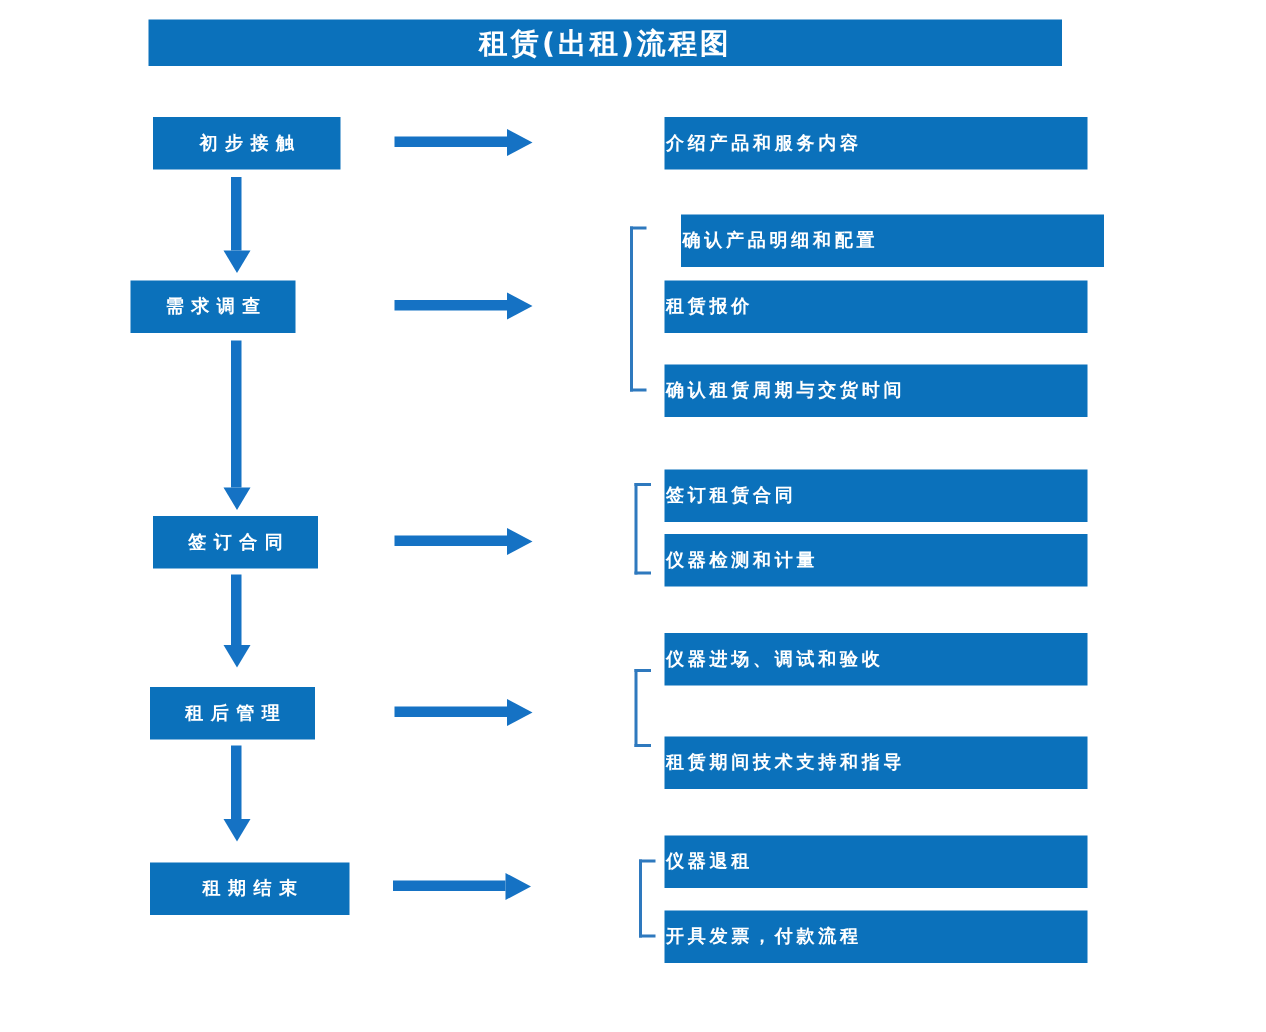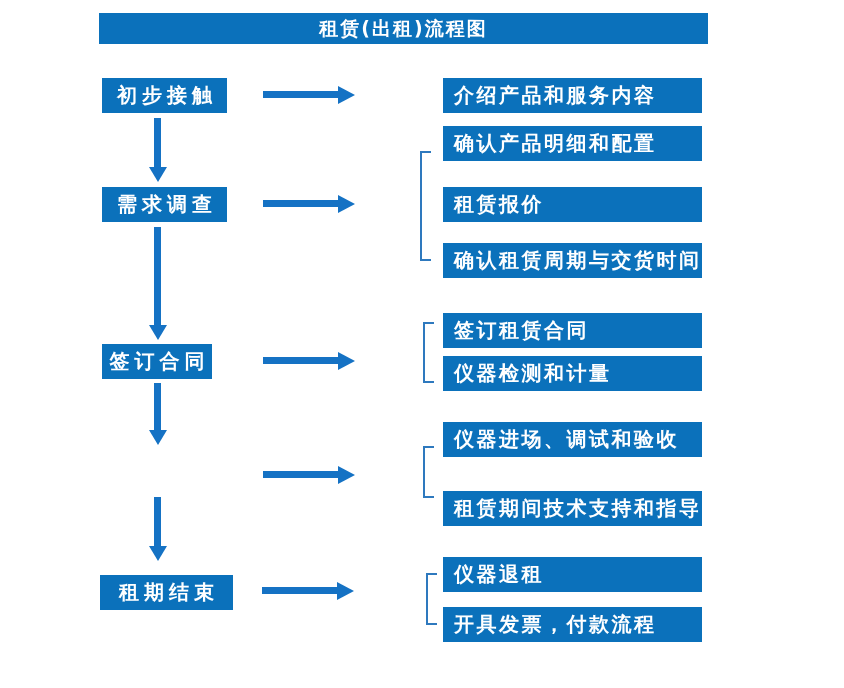--- a/index.html
+++ b/index.html
@@ -23,36 +23,36 @@
     display: flex;
     align-items: center;
     justify-content: center;
     white-space: nowrap;
   }
   .box {
     position: absolute;
     height: 35px;
     background: var(--primary);
     color: var(--text_on_primary);
-    font-size: 20px;
+    font-size: 12px;
     font-weight: bold;
     display: flex;
     align-items: center;
     white-space: nowrap;
     box-sizing: border-box;
   }
   .lbox {
     justify-content: center;
     letter-spacing: 5px;
     text-indent: 5px;
   }
   .rbox {
     left: 443px;
-    width: 259px;
-    padding-left: 11px;
+    width: 282px;
+    padding-left: 1px;
     letter-spacing: 2.5px;
   }
   .arrow-h {
     position: absolute;
     height: 7px;
     background: var(--arrow);
   }
   .arrow-h::after {
     content: "";
     position: absolute;
@@ -87,26 +87,27 @@
   }
 </style>
 </head>
 <body>
 
 <div class="canvas">
 
   <div class="title-bar">租赁(出租)流程图</div>
 
   <div class="box lbox" style="left:102px; top:78px;  width:125px;">初步接触</div>
-  <div class="box lbox" style="left:102px; top:187px; width:125px;font-family:Liberation Serif, serif;">需求调查</div>
+  <div class="box lbox" style="left:87px; top:187px; width:110px;font-family:Liberation Serif, serif;">需求调查</div>
   <div class="box lbox" style="left:102px; top:344px; width:110px;">签订合同</div>
+  <div class="box lbox" style="left:100px; top:458px; width:110px;">租后管理</div>
   <div class="box lbox" style="left:100px; top:575px; width:133px;">租期结束</div>
 
   <div class="box rbox" style="top:78px;">介绍产品和服务内容</div>
-  <div class="box rbox" style="top:126px;">确认产品明细和配置</div>
+  <div class="box rbox" style="top:143px;margin-left:11px;">确认产品明细和配置</div>
   <div class="box rbox" style="top:187px;">租赁报价</div>
   <div class="box rbox" style="top:243px;">确认租赁周期与交货时间</div>
   <div class="box rbox" style="top:313px;">签订租赁合同</div>
   <div class="box rbox" style="top:356px;">仪器检测和计量</div>
   <div class="box rbox" style="top:422px;">仪器进场、调试和验收</div>
   <div class="box rbox" style="top:491px;">租赁期间技术支持和指导</div>
   <div class="box rbox" style="top:557px;font-family:Liberation Serif, serif;">仪器退租</div>
   <div class="box rbox" style="top:607px;">开具发票，付款流程</div>
 
   <div class="arrow-h" style="left:263px; top:91px;  width:75px;"></div>

